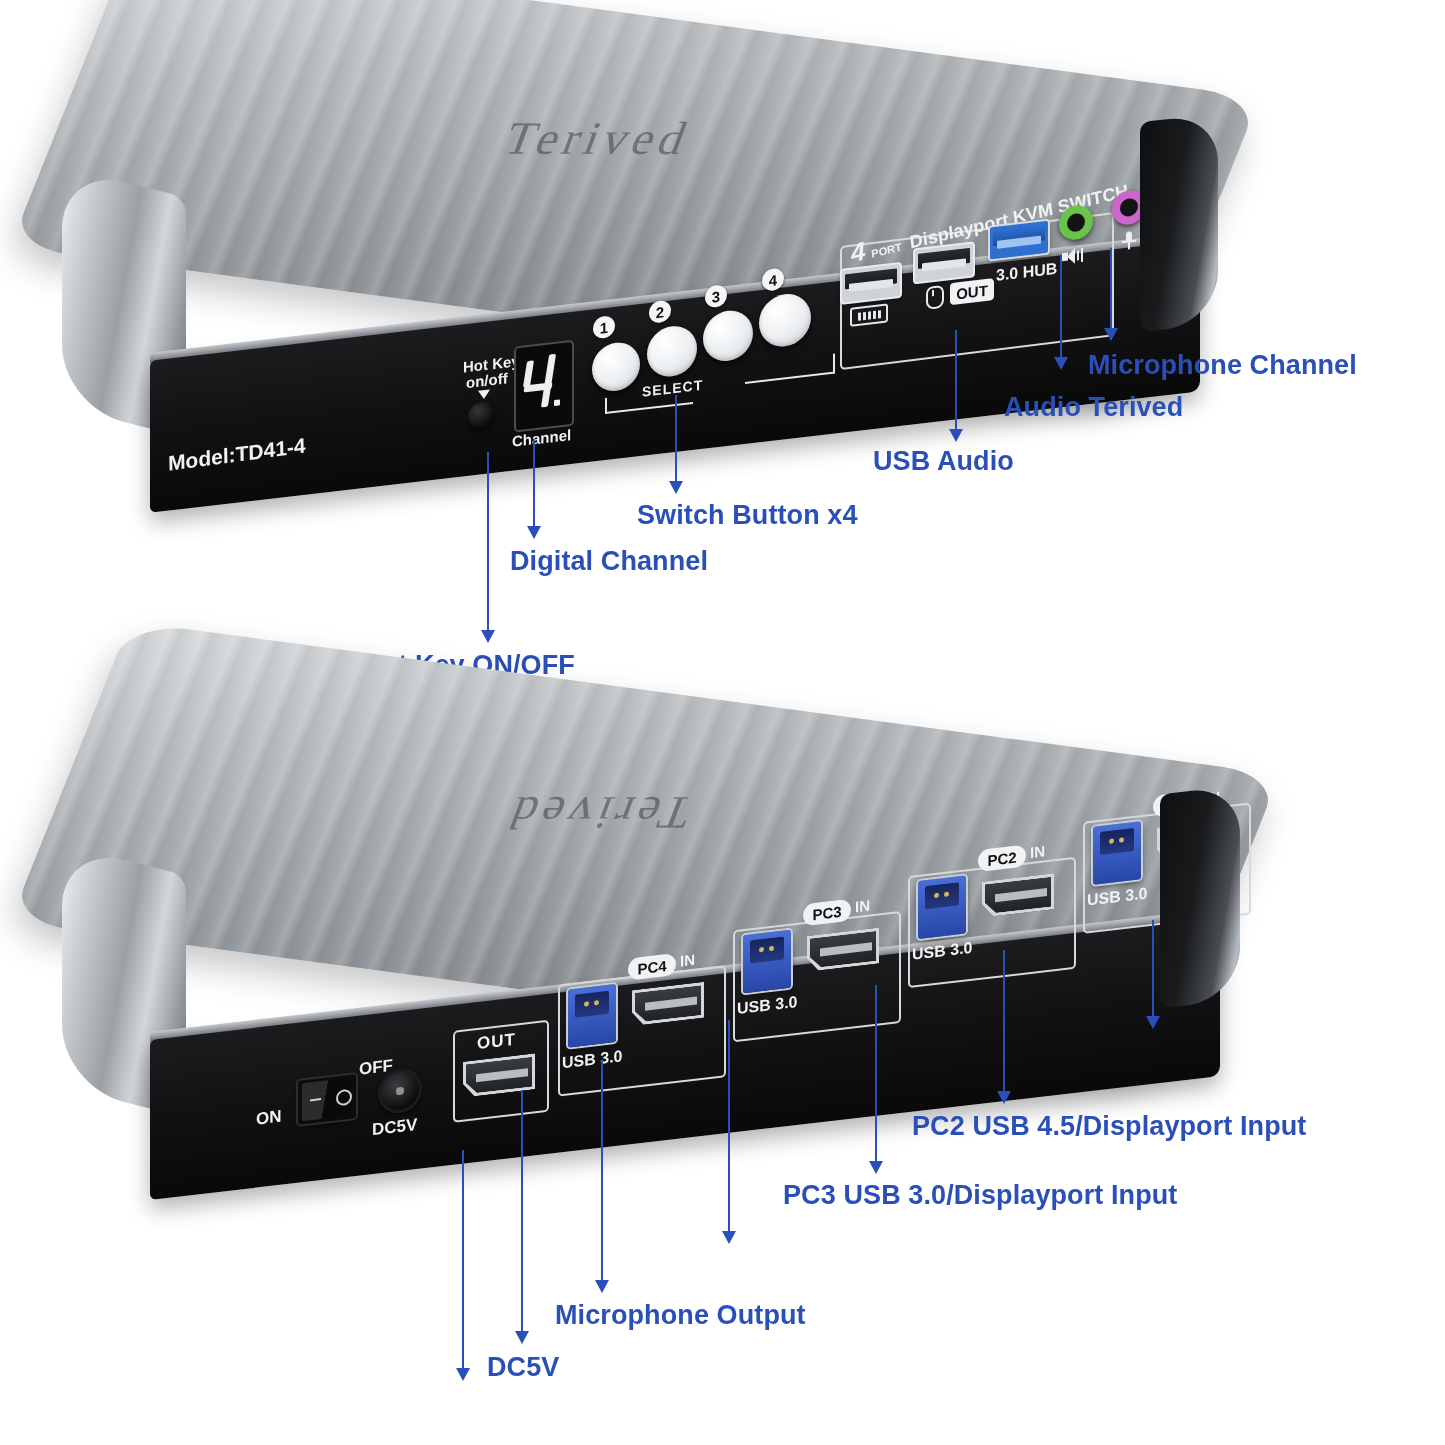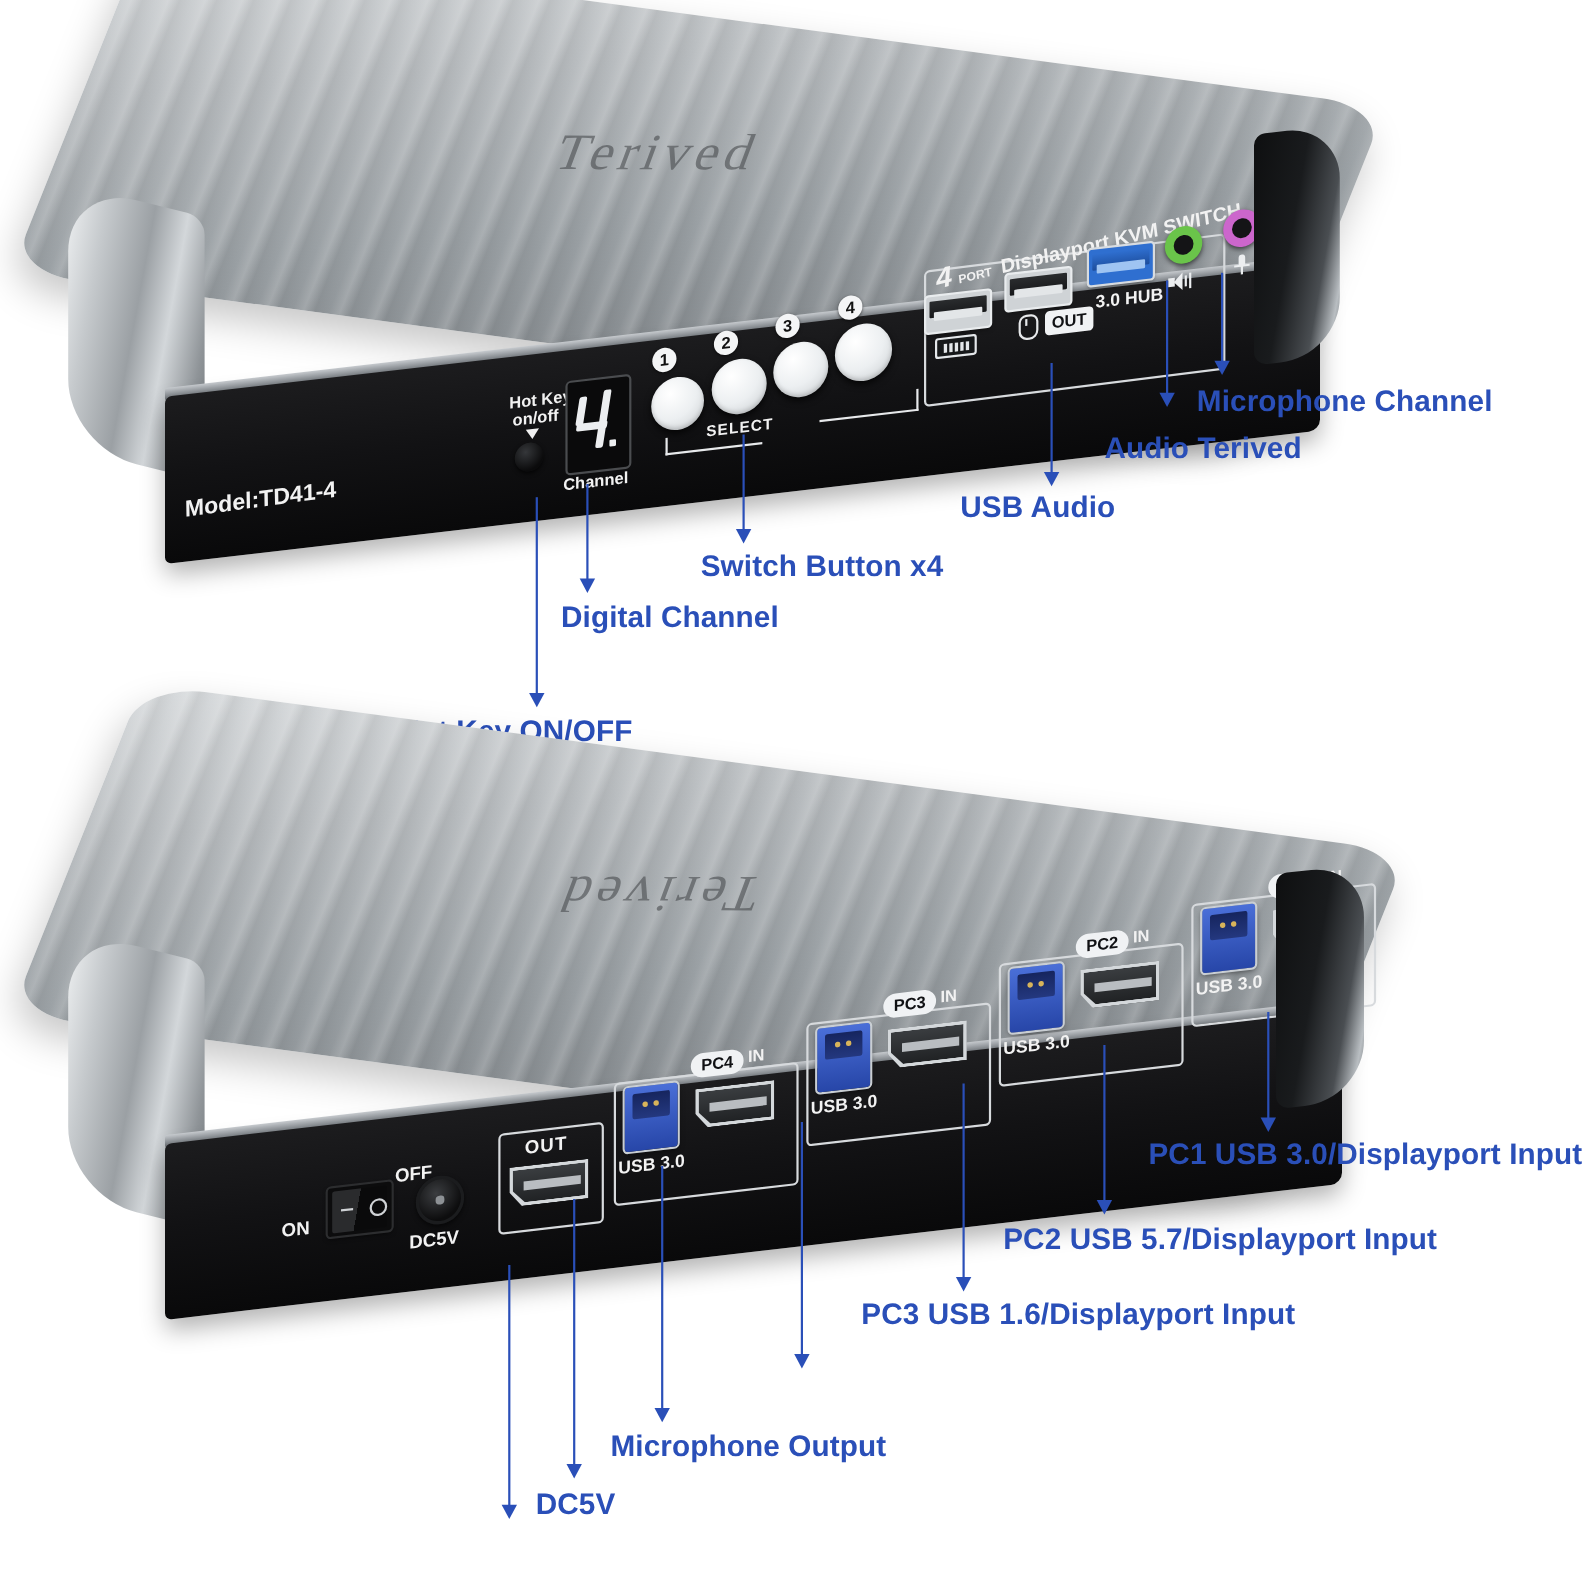--- a/index.html
+++ b/index.html
@@ -368,23 +368,22 @@
 
   <div class="lead" style="left:601px;top:1060px;width:2px;height:224px;"></div>
   <div class="arrow" style="left:595px;top:1280px;"></div>
   <div class="anno md" style="left:555px;top:1300px;">Microphone Output</div>
 
   <div class="lead" style="left:728px;top:1020px;width:2px;height:215px;"></div>
   <div class="arrow" style="left:722px;top:1231px;"></div>
 
   <div class="lead" style="left:875px;top:985px;width:2px;height:180px;"></div>
   <div class="arrow" style="left:869px;top:1161px;"></div>
-  <div class="anno md" style="left:783px;top:1180px;">PC3 USB 1.6/Displayport Input</div>
+  <div class="anno md" style="left:783px;top:1180px;">PC3 USB 3.0/Displayport Input</div>
 
   <div class="lead" style="left:1003px;top:950px;width:2px;height:145px;"></div>
   <div class="arrow" style="left:997px;top:1091px;"></div>
-  <div class="anno md" style="left:912px;top:1111px;">PC2 USB 5.7/Displayport Input</div>
+  <div class="anno md" style="left:912px;top:1111px;">PC2 USB 4.5/Displayport Input</div>
 
   <div class="lead" style="left:1152px;top:920px;width:2px;height:100px;"></div>
   <div class="arrow" style="left:1146px;top:1016px;"></div>
-  <div class="anno md" style="left:1044px;top:1034px;">PC1 USB 3.0/Displayport Input</div>
 
 </div>
 
 </body></html>

